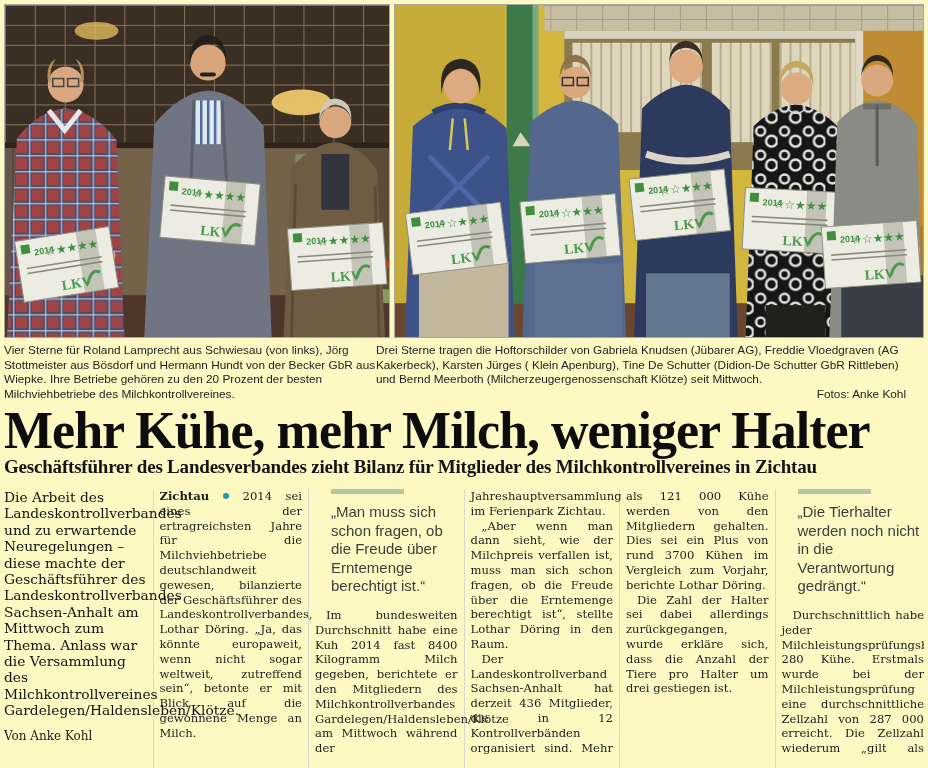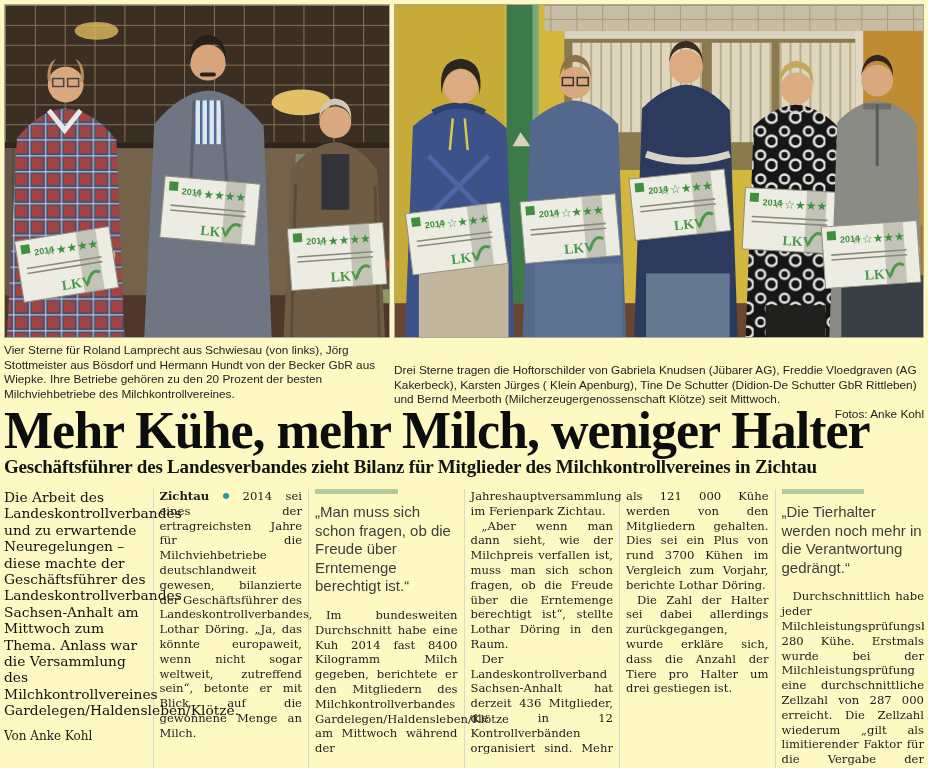--- a/index.html
+++ b/index.html
@@ -6,41 +6,41 @@
   .page{position:relative;width:928px;height:768px;background:#fef9c3;overflow:hidden;
         font-family:"DejaVu Serif",serif;color:#1b1b1b;}
   
   .photo{position:absolute;top:4px;border:1px solid #a8a89e;box-sizing:border-box;background:#6a5a45;}
   .photo-left{left:4px;width:386px;height:334px;}
   .photo-right{left:394px;width:530px;height:334px;}
   .photo svg{display:block;width:100%;height:100%;}
   
   .caption{position:absolute;top:343px;font:11.8px/14.6px "Liberation Sans",sans-serif;color:#222;}
   .caption-left{left:4px;width:384px;}
-  .caption-right{left:394px;width:530px;height:60px;margin-top:20px;}
+  .caption-right{left:376px;width:530px;height:60px;}
   .credit{position:absolute;right:0;bottom:2px;font:11.8px "Liberation Sans",sans-serif;color:#222;text-align:center;}
   
   .headline{position:absolute;left:4px;top:401px;width:920px;
             font-family:"Liberation Serif",serif;font-weight:700;font-size:52px;
             letter-spacing:-1px;color:#0d0d0d;white-space:nowrap;}
   .subheadline{position:absolute;left:4px;top:456px;width:920px;
                font-family:"Liberation Serif",serif;font-weight:700;font-size:19px;
                letter-spacing:-0.2px;color:#141414;white-space:nowrap;}
   
   .article-body{position:absolute;left:4px;top:489px;width:920px;height:279px;
                 column-count:6;column-gap:13px;column-fill:auto;overflow:hidden;
                 column-rule:1px solid #d8d8d2;
                 font-size:11.6px;line-height:14.8px;text-align:justify;hyphens:auto;}
   .lead{font-size:13.8px;line-height:16.4px;color:#111;margin:0 0 6px 0;text-align:left;}
   .byline{margin:10px 0 10px 0;font-size:12px;text-align:left;}
   .article-body p{margin:0;}
   .article-body p.indent{text-indent:11px;}
   .dateline{font-weight:700;}
   .dot{color:#1f9aa8;font-size:8px;vertical-align:2px;margin:0 3px 0 4px;}
-  .pullquote{break-inside:avoid;-webkit-column-break-inside:avoid;margin:13px 0 12px 0;
+  .pullquote{break-inside:avoid;-webkit-column-break-inside:avoid;margin:13px 0 12px 16px;
              font:15px/18.6px "Liberation Sans",sans-serif;color:#3d3d3d;text-align:left;}
   .pq-rule{width:58%;height:5px;background:#b5c79e;margin-bottom:9px;}
 </style>
 </head>
 <body>
 
 <div class="page">
 
   <figure class="photo photo-left" style="margin:0">
     <svg viewBox="0 0 386 334" preserveAspectRatio="none">
@@ -246,19 +246,19 @@
     <div class="pullquote">
       <div class="pq-rule"></div>
       <div>„Man muss sich schon fragen, ob die Freude über Erntemenge berechtigt ist.“</div>
     </div>
     <p class="indent">Im bundesweiten Durchschnitt habe eine Kuh 2014 fast 8400 Kilogramm Milch gegeben, berichtete er den Mitgliedern des Milchkontrollverbandes Gardelegen/Haldensleben/Klötze am Mittwoch während der Jahreshauptversammlung im Ferienpark Zichtau.</p>
     <p class="indent">„Aber wenn man dann sieht, wie der Milchpreis verfallen ist, muss man sich schon fragen, ob die Freude über die Erntemenge berechtigt ist“, stellte Lothar Döring in den Raum.</p>
     <p class="indent">Der Landeskontrollverband Sachsen-Anhalt hat derzeit 436 Mitglieder, die in 12 Kontrollverbänden organisiert sind. Mehr als 121&nbsp;000 Kühe werden von den Mitgliedern gehalten. Dies sei ein Plus von rund 3700 Kühen im Vergleich zum Vorjahr, berichte Lothar Döring.</p>
     <p class="indent">Die Zahl der Halter sei dabei allerdings zurückgegangen, wurde erkläre sich, dass die Anzahl der Tiere pro Halter um drei gestiegen ist.</p>
     <div class="pullquote">
       <div class="pq-rule"></div>
-      <div>„Die Tierhalter werden noch mehr in die Verantwortung gedrängt.“</div>
+      <div>„Die Tierhalter werden noch nicht in die Verantwortung gedrängt.“</div>
     </div>
     <p class="indent">Durchschnittlich habe jeder Milchleistungsprüfungsbetrieb 280 Kühe. Erstmals wurde bei der Milchleistungsprüfung eine durchschnittliche Zellzahl von 287&nbsp;000 erreicht. Die Zellzahl wiederum „gilt als limitierender Faktor für die Vergabe der Hoftorschilder. 2014 konnten wir an 30 Prozent unserer Mitgliedsbetriebe ein solches Schild vergeben. Es waren genau 134“, sagte Döring. Die besten Zellzahlen von unter 200&nbsp;000 erreichten die GbR Schmidt/Schmidt in Schartau und der Landwirtschaftliche Betrieb der Landesanstalt für Landwirtschaft, Forsten und Gartenbau Iden (beide Landkreis Stendal).</p>
 
   </div>
 
 </div>
 
 </body></html>

